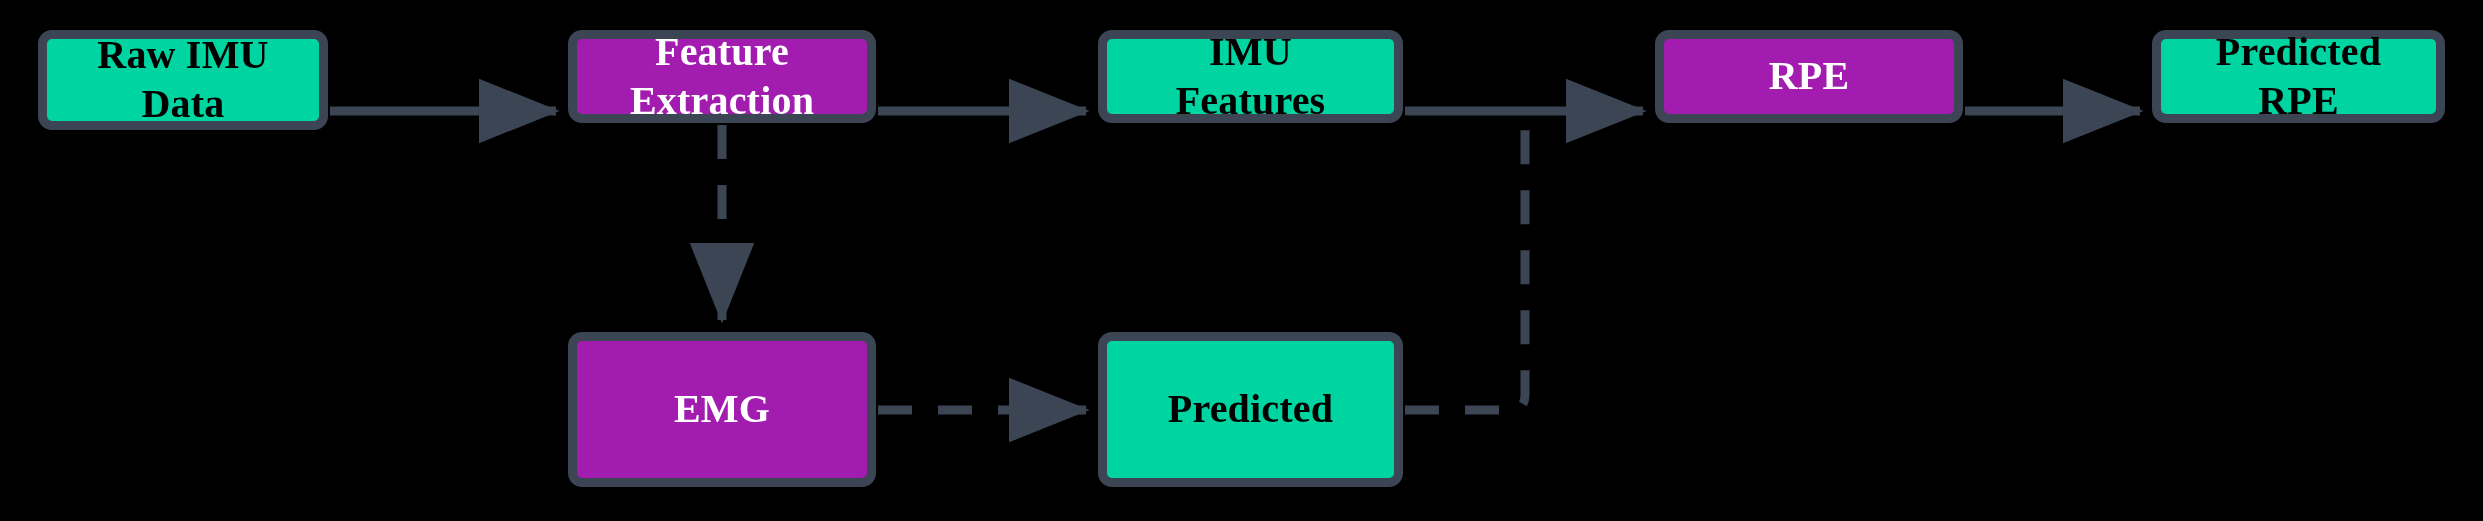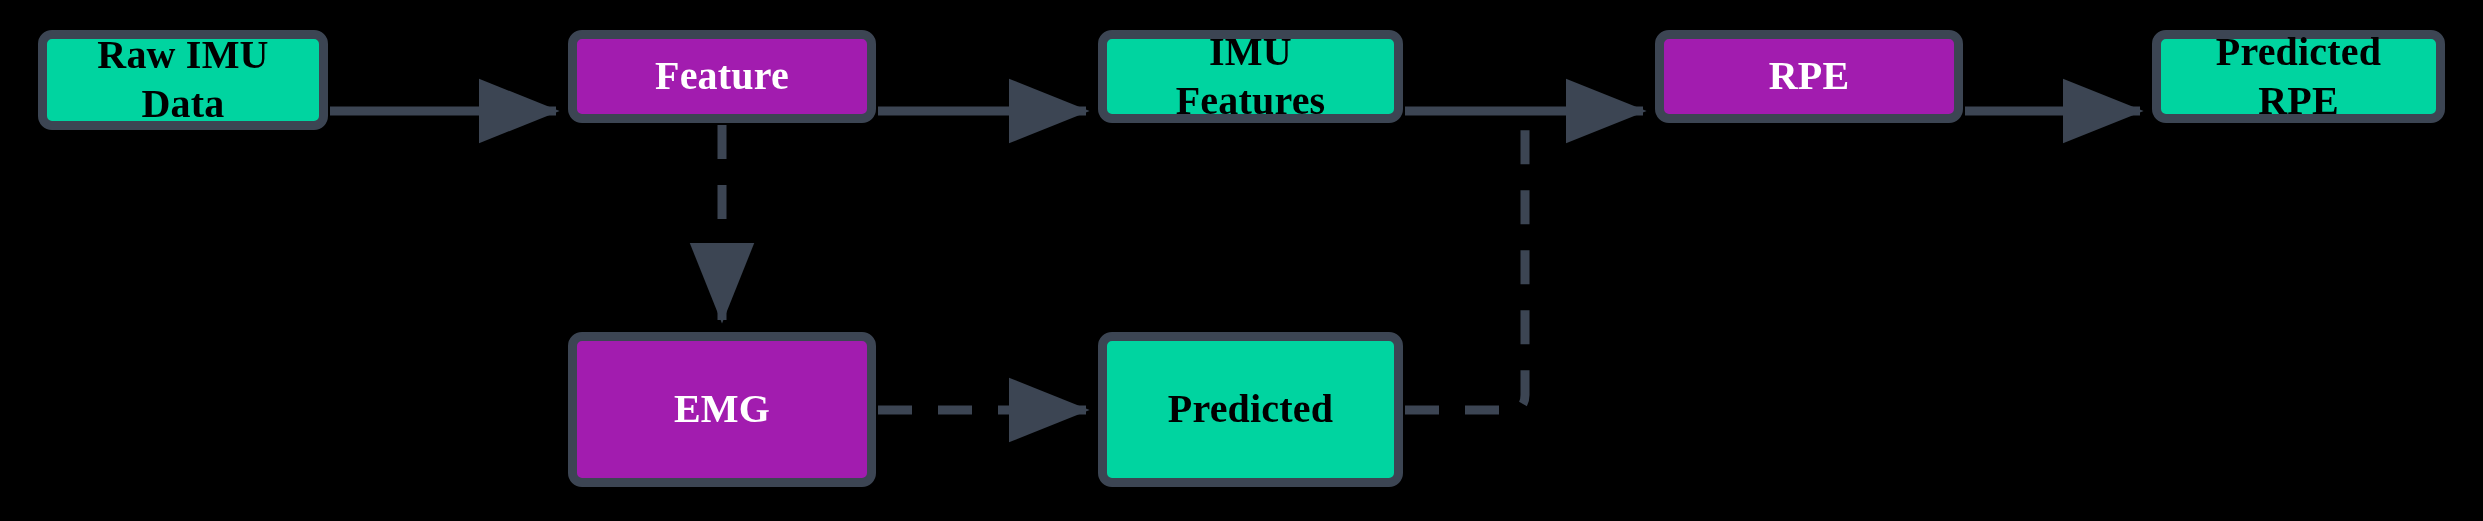--- a/index.html
+++ b/index.html
@@ -79,20 +79,21 @@
       </g>
   </svg>
 
   <div id="nodes-group">
       <div class="node data-node" style="left: 38px; top: 30px; width: 290px; height: 100px;">
         <span class="line">Raw IMU</span>
         <span class="line">Data</span>
       </div>
       <div class="node process-node" style="left: 568px; top: 30px; width: 308px; height: 93px;">
         <span class="line">Feature</span>
+        <span class="line">Extraction</span>
       </div>
       <div class="node data-node" style="left: 1098px; top: 30px; width: 305px; height: 93px; text-align: center;">
         <span class="line">IMU</span>
         <span class="line">Features</span>
       </div>
       <div class="node process-node" style="left: 1655px; top: 30px; width: 308px; height: 93px;">
         <span class="line">RPE</span>
       </div>
       <div class="node data-node" style="left: 2152px; top: 30px; width: 293px; height: 93px;">
         <span class="line">Predicted</span>

